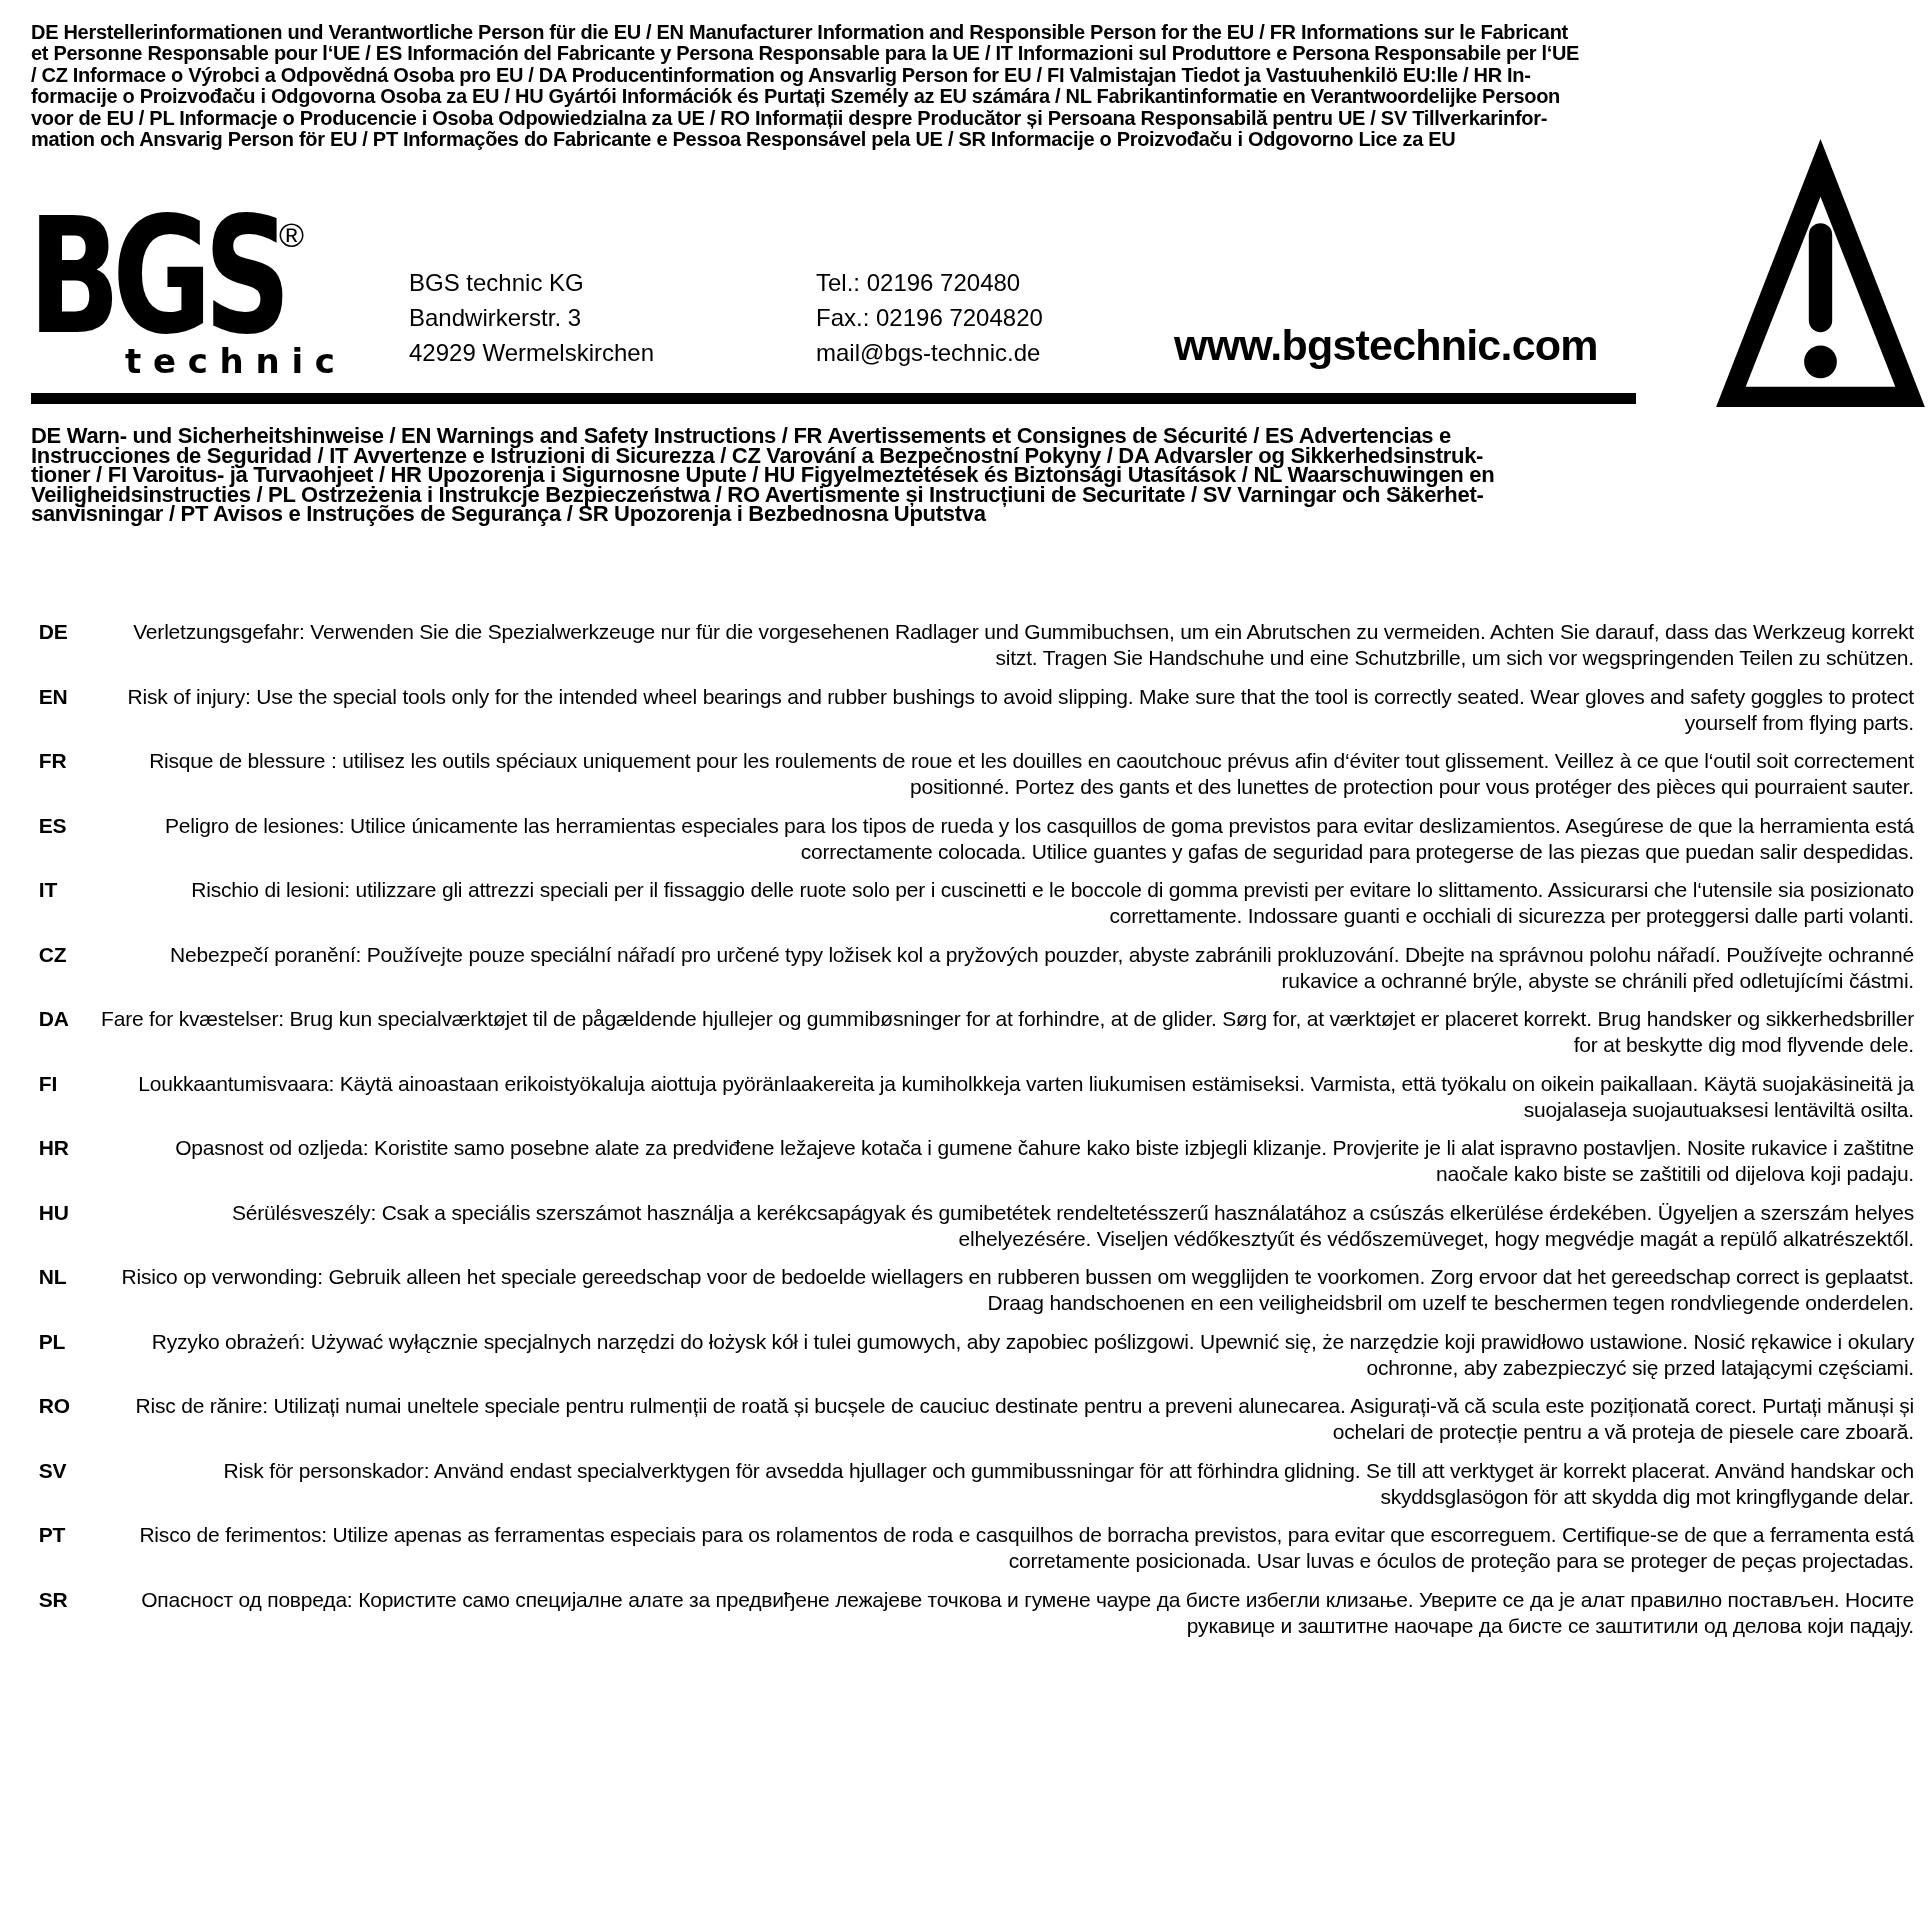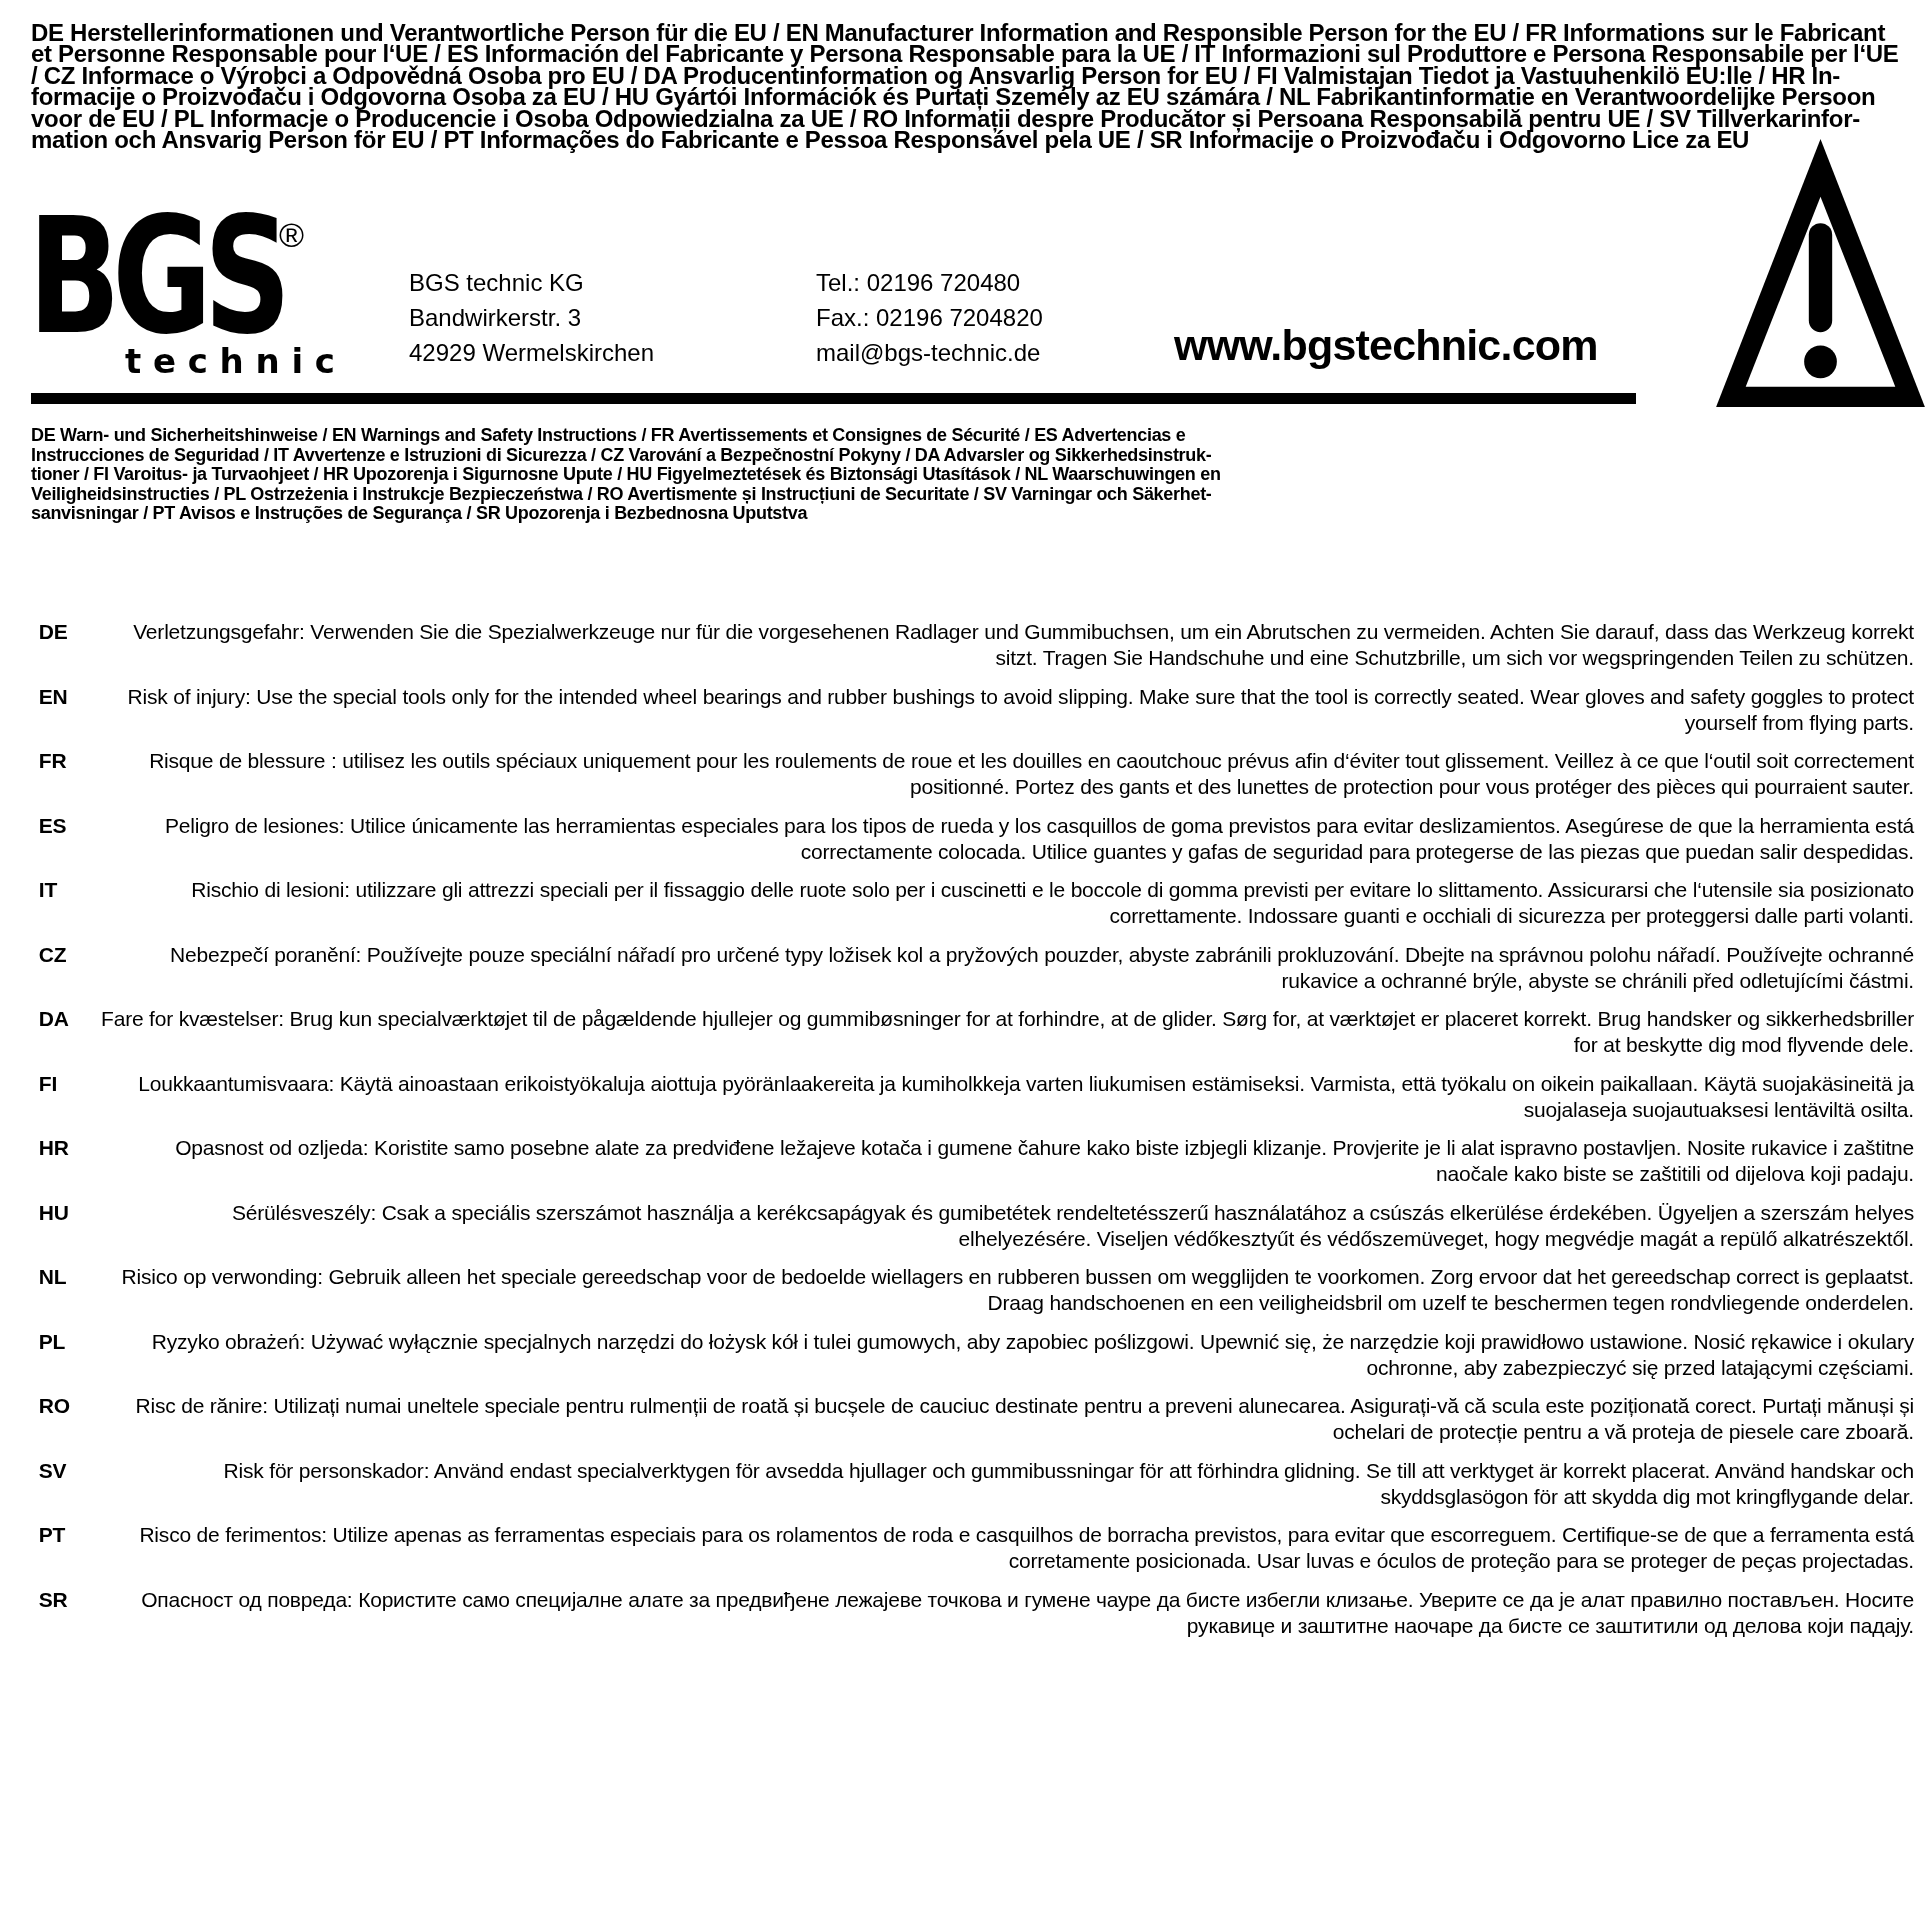--- a/index.html
+++ b/index.html
@@ -5,21 +5,21 @@
   html,body{margin:0;padding:0;}
   body{
     width:1930px;height:1930px;background:#ffffff;color:#000000;
     font-family:"Liberation Sans", sans-serif;position:relative;overflow:hidden;
   }
   .page{position:absolute;inset:0;}
 
   
   .mfg-header{
     position:absolute;left:31px;top:22px;width:1884px;
-    font-weight:bold;font-size:24px;line-height:21.4px;letter-spacing:-0.3px;
+    font-weight:bold;font-size:20px;line-height:21.4px;letter-spacing:-0.3px;
   }
   .mfg-header .hline{white-space:nowrap;}
 
   
   .logo{position:absolute;left:28px;top:218px;width:265px;height:175px;}
   .logo-bgs{
     display:inline-block;font-family:"DejaVu Sans", sans-serif;font-weight:bold;
     font-size:160px;line-height:117px;letter-spacing:-11px;
     transform:scaleX(0.76);transform-origin:left top;
   }
@@ -39,21 +39,21 @@
 
   
   .warn-triangle{position:absolute;left:1716px;top:139px;}
 
   
   .divider{position:absolute;left:31px;top:393px;width:1605px;height:11px;background:#000;}
 
   
   .safety-header{
     position:absolute;left:31px;top:426px;width:1884px;
-    font-weight:bold;font-size:18px;line-height:19.5px;letter-spacing:-0.3px;
+    font-weight:bold;font-size:22px;line-height:19.5px;letter-spacing:-0.3px;
   }
   .safety-header .hline{white-space:nowrap;}
 
   
   .safety-list{position:absolute;left:31px;top:619px;width:1884px;}
   .safety-list .entry{
     position:relative;padding-left:70px;margin-bottom:12.5px;
     font-size:21px;line-height:26px;letter-spacing:-0.2px;width:1813px;text-align:right;
   }
   .safety-list .code{position:absolute;left:7.8px;top:0;font-weight:bold;}

